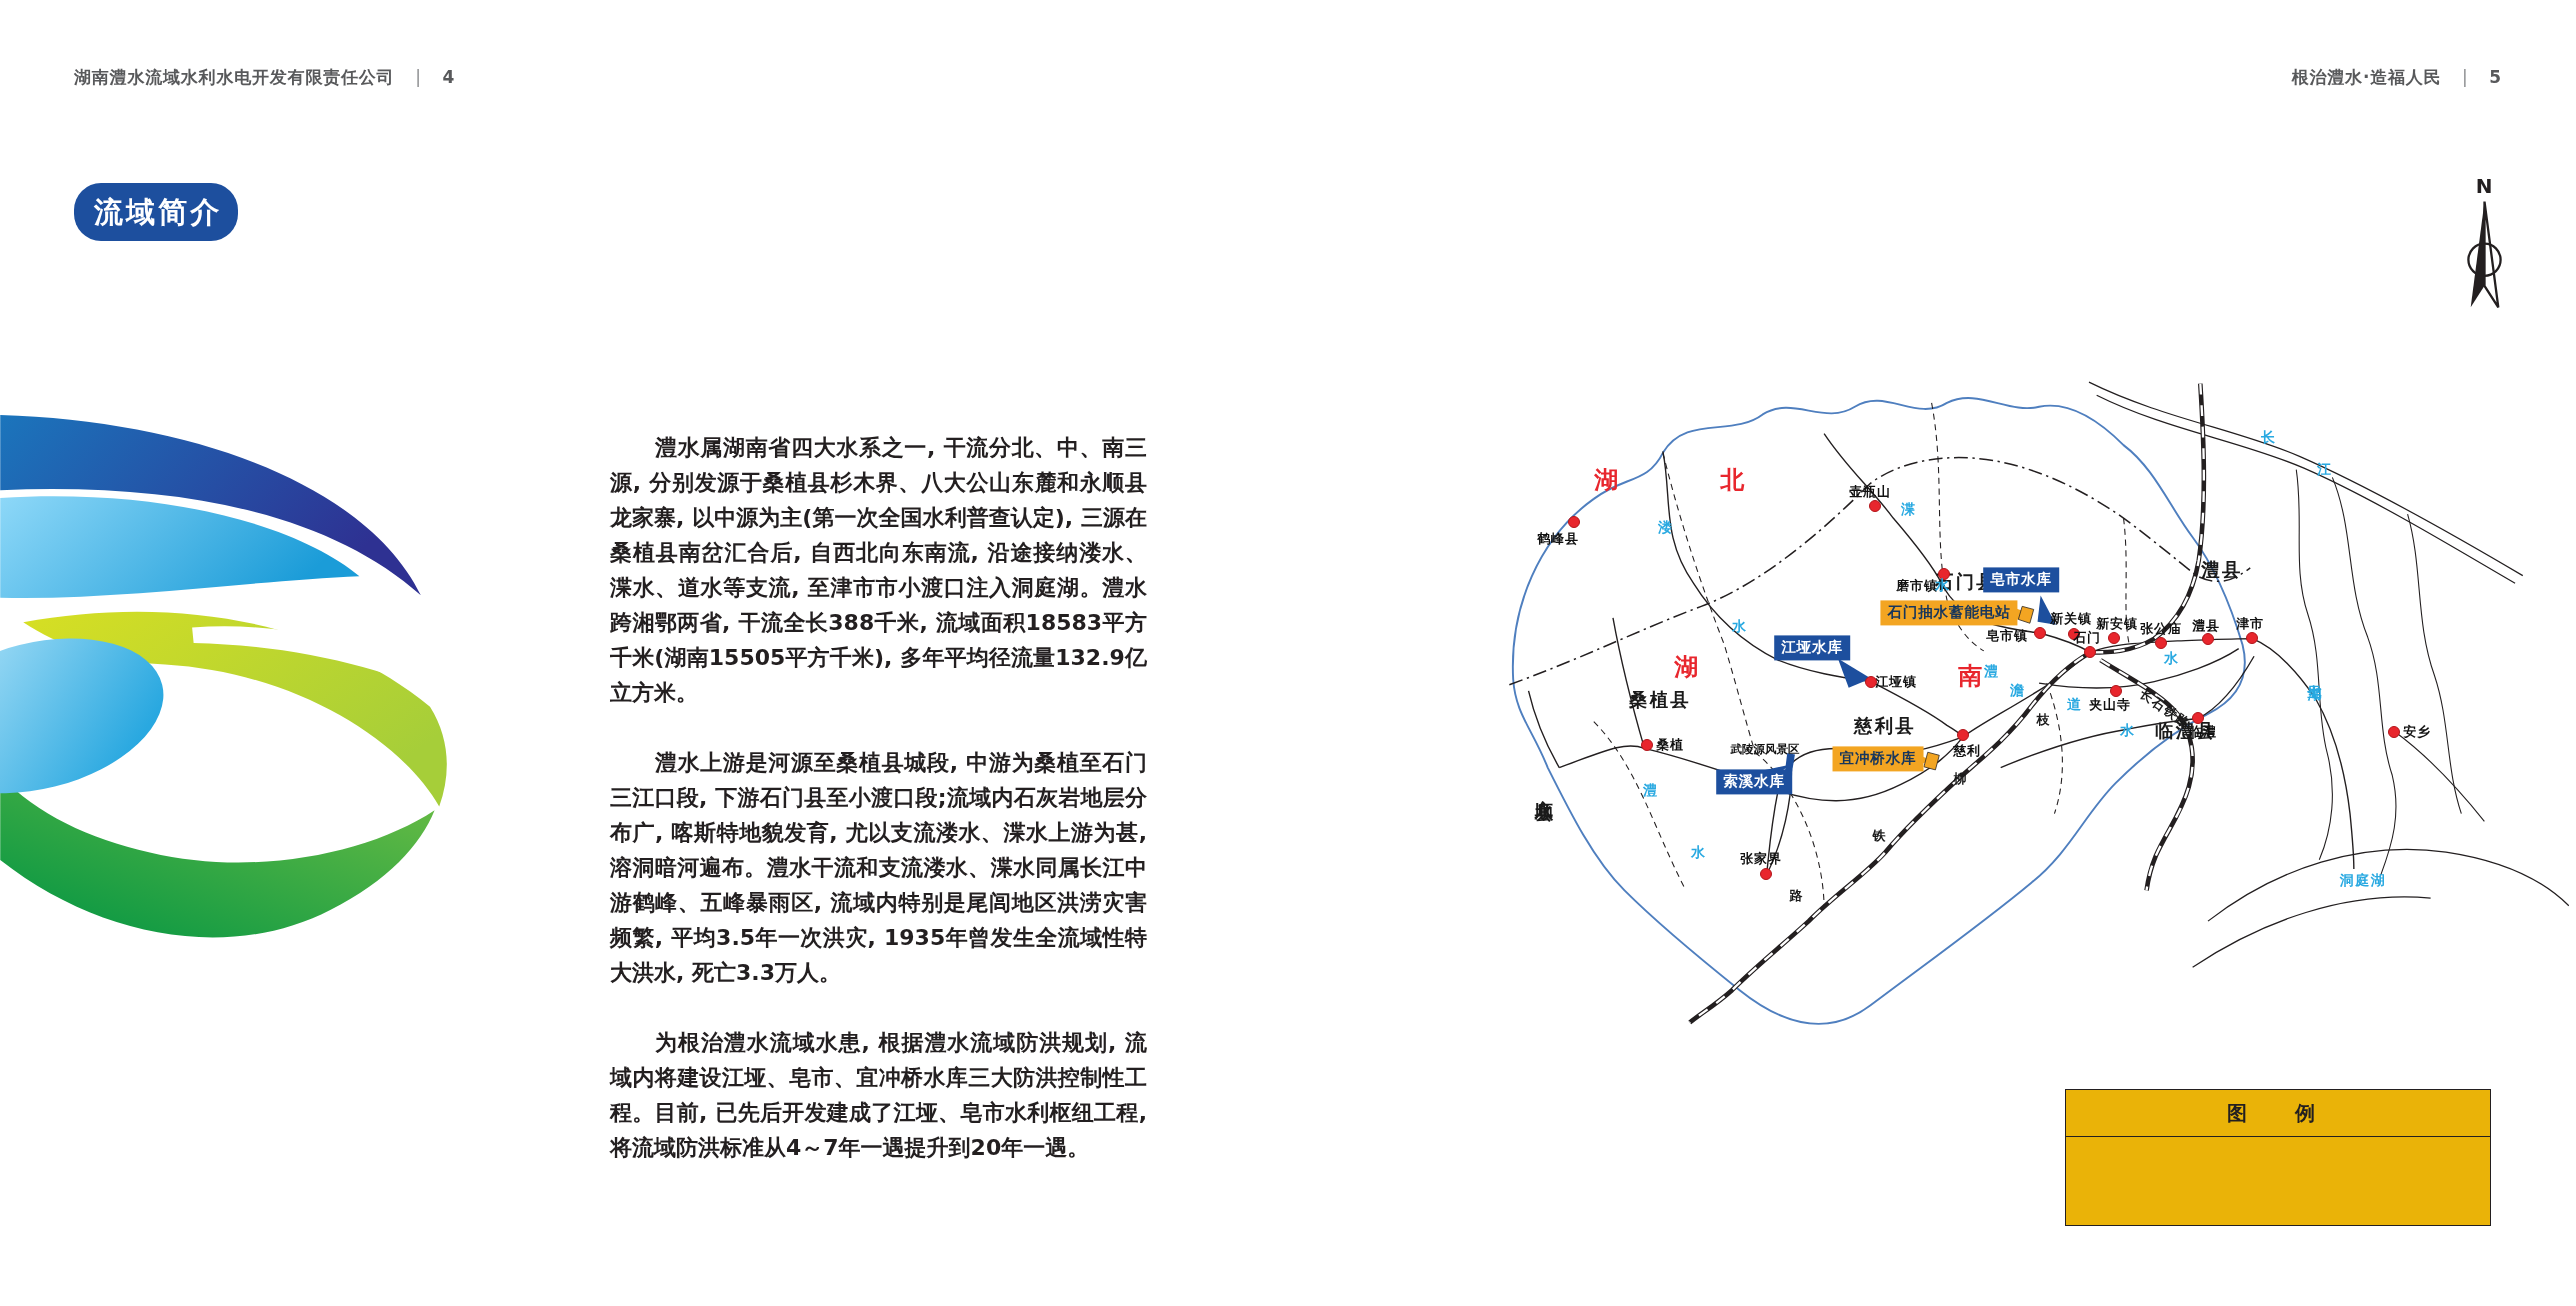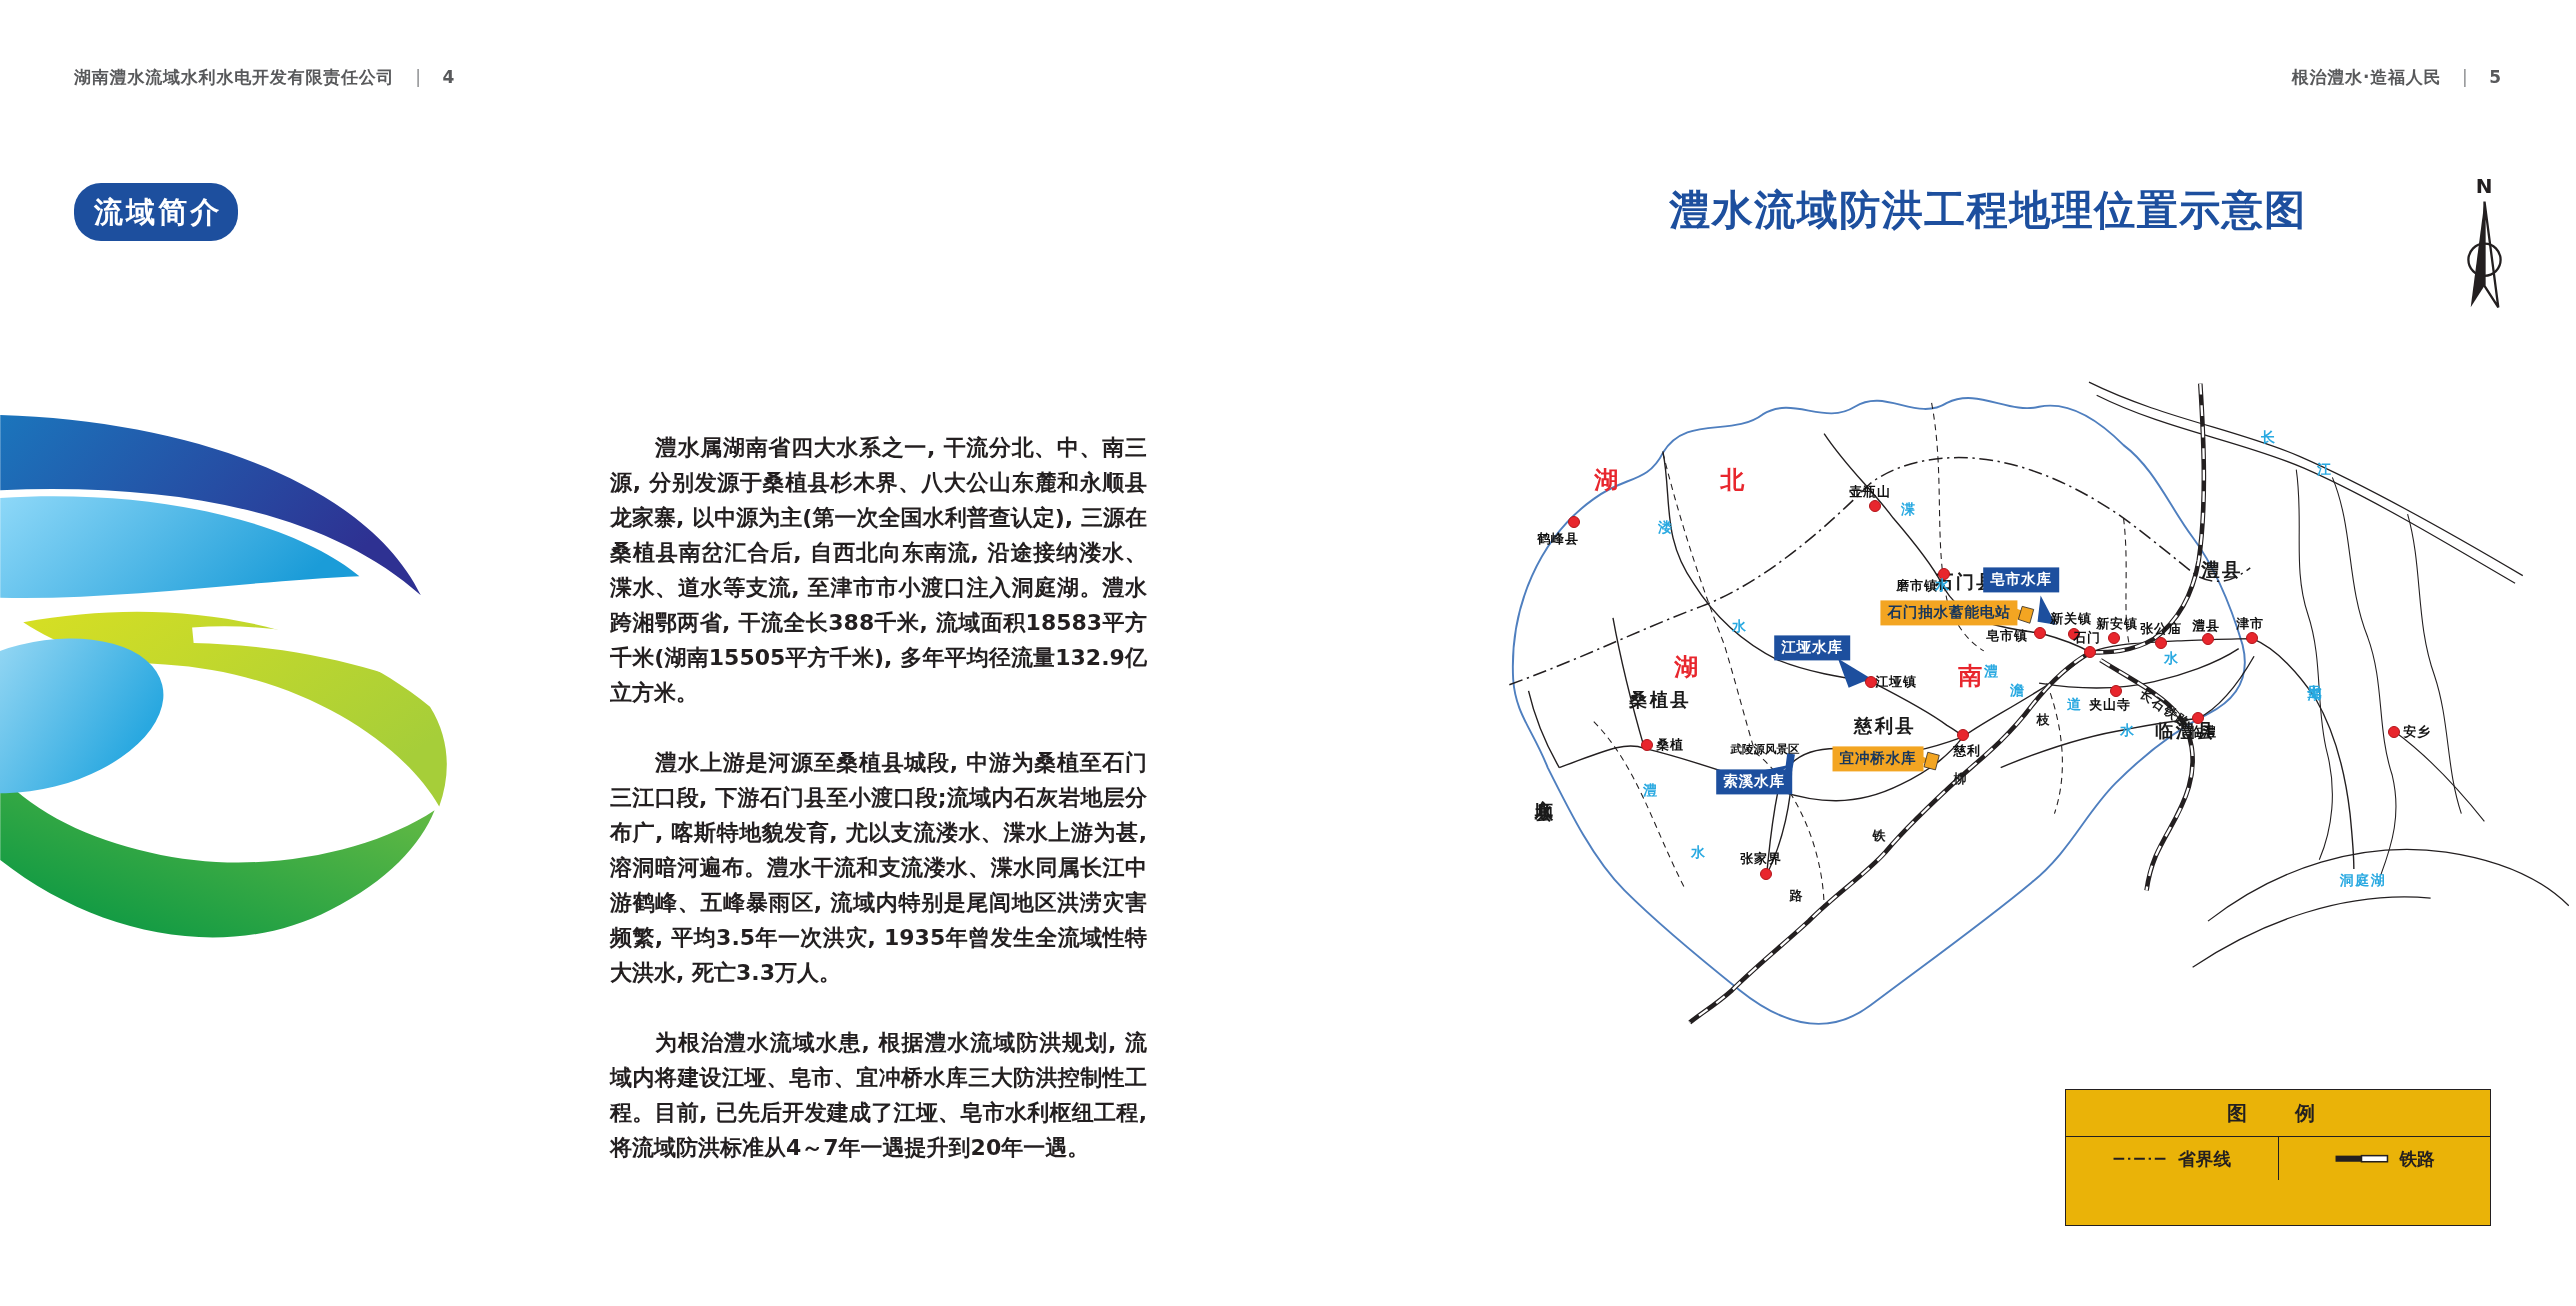--- a/index.html
+++ b/index.html
@@ -104,21 +104,20 @@
       </linearGradient>
     </defs>
     <path fill="url(#g-dark)" d="M0,0 L0,98 C240,88 430,130 548,235 C480,95 260,8 0,0 Z"></path>
     <path fill="url(#g-cyan)" d="M0,108 C220,95 390,145 468,210 C340,215 150,242 0,238 Z"></path>
     <path fill="url(#g-yg)" d="M30,270 C220,235 420,265 560,380 C585,420 588,465 572,510 C520,420 380,335 215,325 C135,322 75,300 30,270 Z"></path>
     <path fill="#ffffff" d="M250,277 C380,267 510,305 585,355 L588,372 C505,330 385,300 252,297 Z"></path>
     <path fill="url(#g-green)" d="M0,580 C130,682 300,712 430,645 C505,607 548,560 566,515 C480,572 330,602 195,570 C115,552 48,520 0,470 Z"></path>
     <ellipse cx="48" cy="392" rx="168" ry="95" transform="rotate(-14 48 392)" fill="url(#g-eye)"></ellipse>
   </svg>
 
-  <div id="map-title">澧水流域防洪工程地理位置示意图</div>
 
   <div id="compass">
     <span class="n">N</span>
     <svg width="43" height="115" viewBox="0 0 56 150">
       <circle cx="28" cy="78" r="21" fill="none" stroke="#231f20" stroke-width="3"></circle>
       <polygon points="28,2 10,140 28,112" fill="#231f20"></polygon>
       <polygon points="28,2 46,140 28,112" fill="none" stroke="#231f20" stroke-width="3"></polygon>
     </svg>
   </div>
 
@@ -269,31 +268,16 @@
         <span class="ml resblue" style="left: 627px; top: 227px;">皂市水库</span>
         <span class="ml resblue" style="left: 418px; top: 295px;">江垭水库</span>
         <span class="ml resblue" style="left: 360px; top: 429px;">索溪水库</span>
         <span class="ml resorange" style="left: 555px; top: 260px;">石门抽水蓄能电站</span>
         <span class="ml resorange" style="left: 484px; top: 406px;">宜冲桥水库</span>
       </div>
   </div>
 
   <div id="legend">
     <div class="lg-title">图　例</div>
-    <div class="lg-row">
-      <div class="lg-cell">
-        <svg width="55" height="15.4" viewBox="0 0 72 20">
-          <line x1="2" y1="10" x2="70" y2="10" stroke="#231f20" stroke-width="2.5" stroke-dasharray="14 5 3 5"></line>
-        </svg>
-        <span class="lg-label">省界线</span>
-      </div>
-      <div class="lg-cell">
-        <svg width="55" height="15.4" viewBox="0 0 72 20">
-          <rect x="2" y="6" width="34" height="8" fill="#231f20"></rect>
-          <rect x="36" y="6" width="34" height="8" fill="#ffffff" stroke="#231f20" stroke-width="2"></rect>
-        </svg>
-        <span class="lg-label">铁路</span>
-      </div>
-    </div>
   </div>
 
 </div>
 
 
 </body></html>

